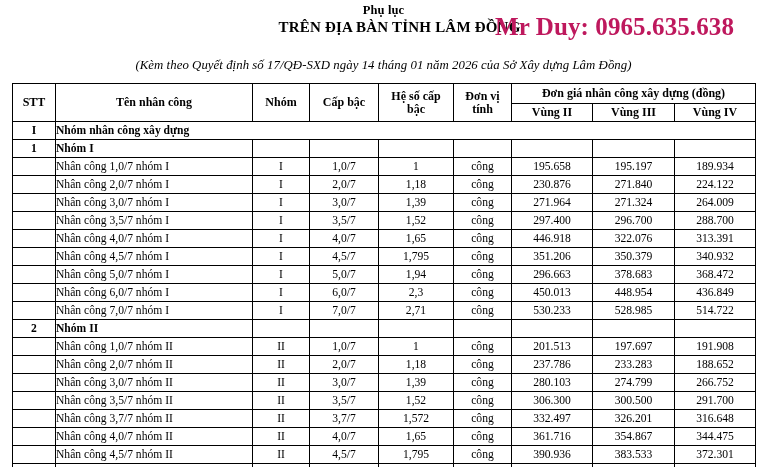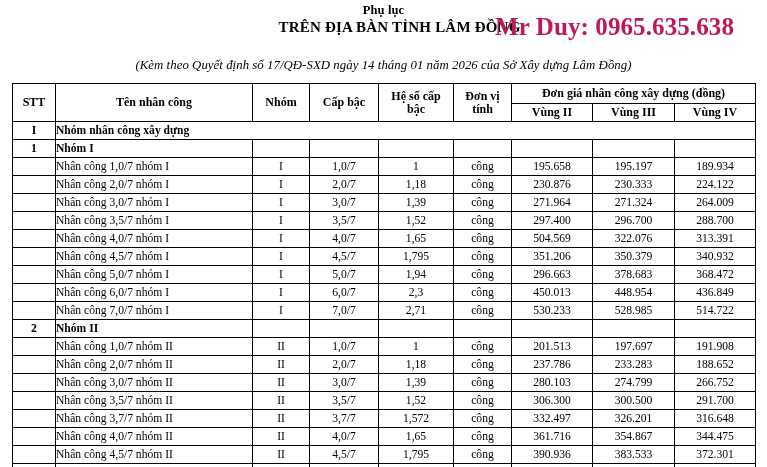--- a/index.html
+++ b/index.html
@@ -208,21 +208,21 @@
             <td class="c-num">189.934</td>
           </tr>
           <tr>
             <td class="c-stt"></td>
             <td class="c-name">Nhân công 2,0/7 nhóm I</td>
             <td class="c-mid">I</td>
             <td class="c-mid">2,0/7</td>
             <td class="c-mid">1,18</td>
             <td class="c-mid">công</td>
             <td class="c-num">230.876</td>
-            <td class="c-num">230.333</td>
+            <td class="c-num">271.840</td>
             <td class="c-num">224.122</td>
           </tr>
           <tr>
             <td class="c-stt"></td>
             <td class="c-name">Nhân công 3,0/7 nhóm I</td>
             <td class="c-mid">I</td>
             <td class="c-mid">3,0/7</td>
             <td class="c-mid">1,39</td>
             <td class="c-mid">công</td>
             <td class="c-num">271.964</td>
@@ -240,21 +240,21 @@
             <td class="c-num">296.700</td>
             <td class="c-num">288.700</td>
           </tr>
           <tr>
             <td class="c-stt"></td>
             <td class="c-name">Nhân công 4,0/7 nhóm I</td>
             <td class="c-mid">I</td>
             <td class="c-mid">4,0/7</td>
             <td class="c-mid">1,65</td>
             <td class="c-mid">công</td>
-            <td class="c-num">504.569</td>
+            <td class="c-num">446.918</td>
             <td class="c-num">322.076</td>
             <td class="c-num">313.391</td>
           </tr>
           <tr>
             <td class="c-stt"></td>
             <td class="c-name">Nhân công 4,5/7 nhóm I</td>
             <td class="c-mid">I</td>
             <td class="c-mid">4,5/7</td>
             <td class="c-mid">1,795</td>
             <td class="c-mid">công</td>

